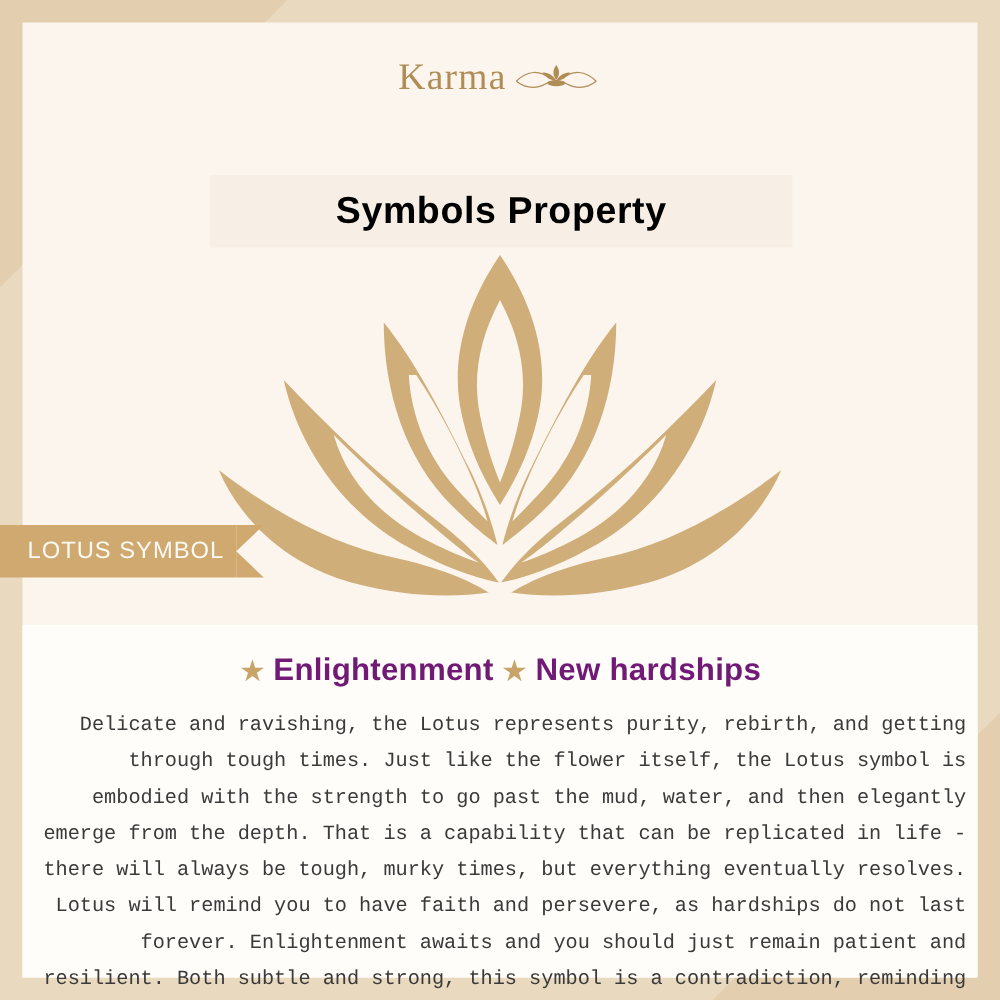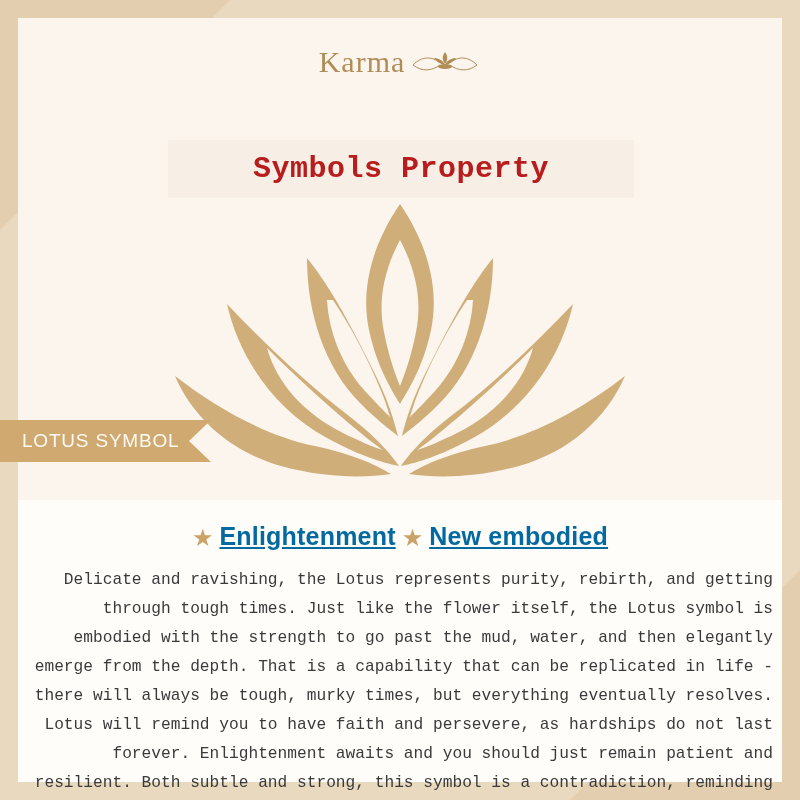--- a/index.html
+++ b/index.html
@@ -107,24 +107,24 @@
     top: 140px;
     width: 466px;
     height: 58px;
     background: #f7efe5;
     z-index: 6;
     display: flex;
     align-items: center;
     justify-content: center;
   }
   .title-text {
-    font-family: Liberation Mono, monospace;
+    font-family: Liberation Sans, sans-serif;
     font-weight: bold;
     font-size: 30px;
-    color: #b91c1c;
+    color: #000000;
     letter-spacing: 0.5px;
   }
 
   
   .lotus-wrap {
     position: absolute;
     left: 50%;
     transform: translateX(-50%);
     top: 196px;
     width: 470px;
@@ -189,23 +189,22 @@
     color: #c9a469;
     font-size: 24px;
     line-height: 1;
     position: relative;
     top: 1px;
   }
   .headline-word {
     font-family: "Liberation Sans", sans-serif;
     font-weight: bold;
     font-size: 25px;
-    color: #0369a1;
+    color: #701a75;
     letter-spacing: 0.2px;
-    text-decoration: underline;
   }
 
   .paragraph {
     position: absolute;
     left: 9px;
     right: 9px;
     top: 66px;
     font-size: 16.2px;
     line-height: 29px;
     color: #3a3a3a;
@@ -284,18 +283,18 @@
       <span class="ribbon-label">LOTUS SYMBOL</span>
     </div>
     <div class="ribbon-tail"></div>
   </div>
 
   <div class="body-panel">
     <div class="headline">
       <span class="star">★</span>
       <span class="headline-word">Enlightenment</span>
       <span class="star">★</span>
-      <span class="headline-word">New embodied</span>
+      <span class="headline-word">New hardships</span>
     </div>
     <div class="paragraph">Delicate and ravishing, the Lotus represents purity, rebirth, and getting through tough times. Just like the flower itself, the Lotus symbol is embodied with the strength to go past the mud, water, and then elegantly emerge from the depth. That is a capability that can be replicated in life - there will always be tough, murky times, but everything eventually resolves. Lotus will remind you to have faith and persevere, as hardships do not last forever. Enlightenment awaits and you should just remain patient and resilient. Both subtle and strong, this symbol is a contradiction, reminding us that compassion and emotional intensity is not a sign of weakness.</div>
   </div>
 
 </div>
 
 </body></html>

